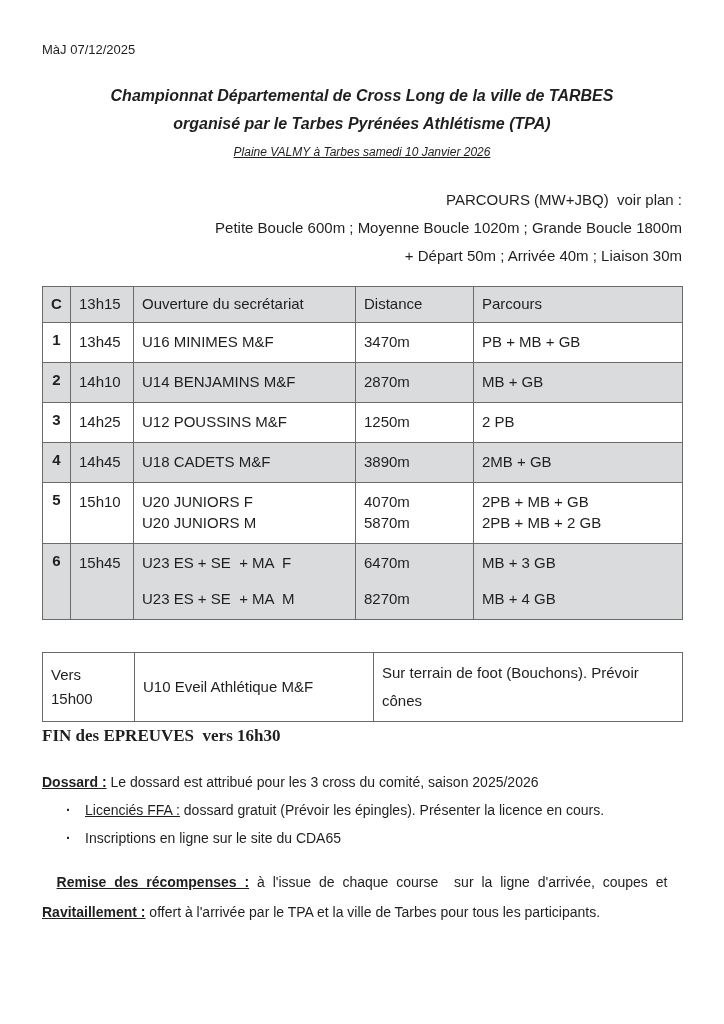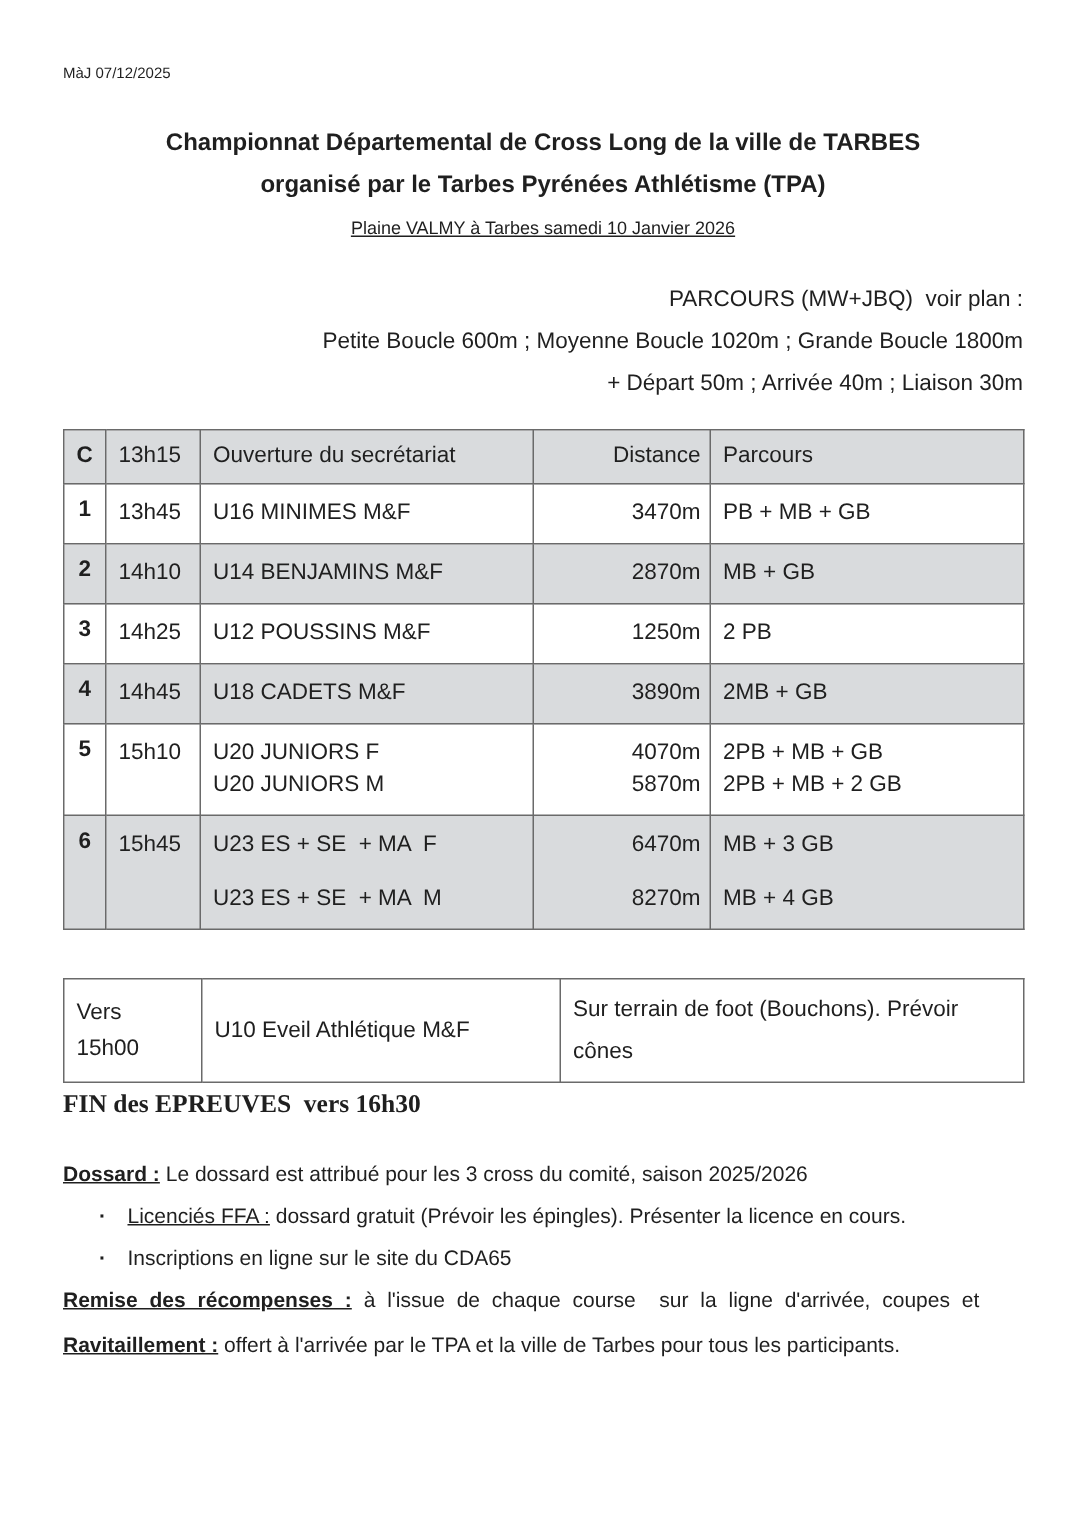--- a/index.html
+++ b/index.html
@@ -13,42 +13,42 @@
   .page{
     width:724px;height:1024px;
     background:var(--page-bg);
     color:var(--text);
     font-family:"Liberation Sans","DejaVu Sans",sans-serif;
     position:relative;
     overflow:hidden;
     margin:0 auto;
   }
   .content{padding:40px 42px 0 42px;width:724px;}
-  .maj{font-size:10px;line-height:20px;}
-  .title-block{margin-top:22px;text-align:center;}
+  .maj{font-size:13px;line-height:20px;}
+  .title-block{margin-top:22px;text-align:center;font-style:italic;}
   .title-line{font-size:16px;font-weight:bold;line-height:28px;white-space:pre;}
   .venue-line{font-size:12px;line-height:28px;text-decoration:underline;white-space:pre;display:inline-block;}
   .parcours-block{margin-top:20px;text-align:right;font-weight:normal;font-size:15px;}
   .parcours-block div{line-height:28px;white-space:pre;}
   table{border-collapse:collapse;table-layout:fixed;}
   .sched{margin-top:16px;width:640px;}
   .sched td{
     border:1px solid var(--border);
     vertical-align:top;
     font-size:15px;
     padding:8px 6px 10px 8px;
   }
   .sched .ln{line-height:21px;white-space:pre;}
   .sched col.c-col{width:28px;}
   .sched col.time-col{width:63px;}
   .sched col.event-col{width:222px;}
   .sched col.dist-col{width:118px;}
   .sched col.parc-col{width:209px;}
   .sched td.c-cell{text-align:center;font-weight:bold;padding-left:2px;padding-right:2px;}
-  .sched td.dist-cell{text-align:right;}
+  .sched td.dist-cell{text-align:left;}
   .sched tr.shade td{background:var(--table-shade);}
   .sched tr.hdr td.time-cell,.sched tr.hdr td.event-cell{font-weight:normal;}
   .sched tr.spaced .ln + .ln{margin-top:15px;}
   .u10{margin-top:32px;width:640px;}
   .u10 td{
     border:1px solid var(--border);
     vertical-align:middle;
     font-size:15px;
     line-height:24px;
     padding:6px 8px;
@@ -75,21 +75,21 @@
   ul.notes-list li{
     font-size:14px;line-height:28px;
     padding-left:43px;position:relative;
   }
   ul.notes-list li::before{
     content:"\00B7";
     position:absolute;left:24px;top:0;
     font-weight:bold;
   }
   .hardline{white-space:pre;}
-  .remise-para{}
+  .remise-para{margin-top:16px;text-align:center;}
   .remise-line1{word-spacing:4px;}
   .rav-para{margin-top:2px;}
 </style>
 </head>
 <body>
 
 <div class="page">
   <div class="content">
 
     <div class="maj">MàJ 07/12/2025</div>

